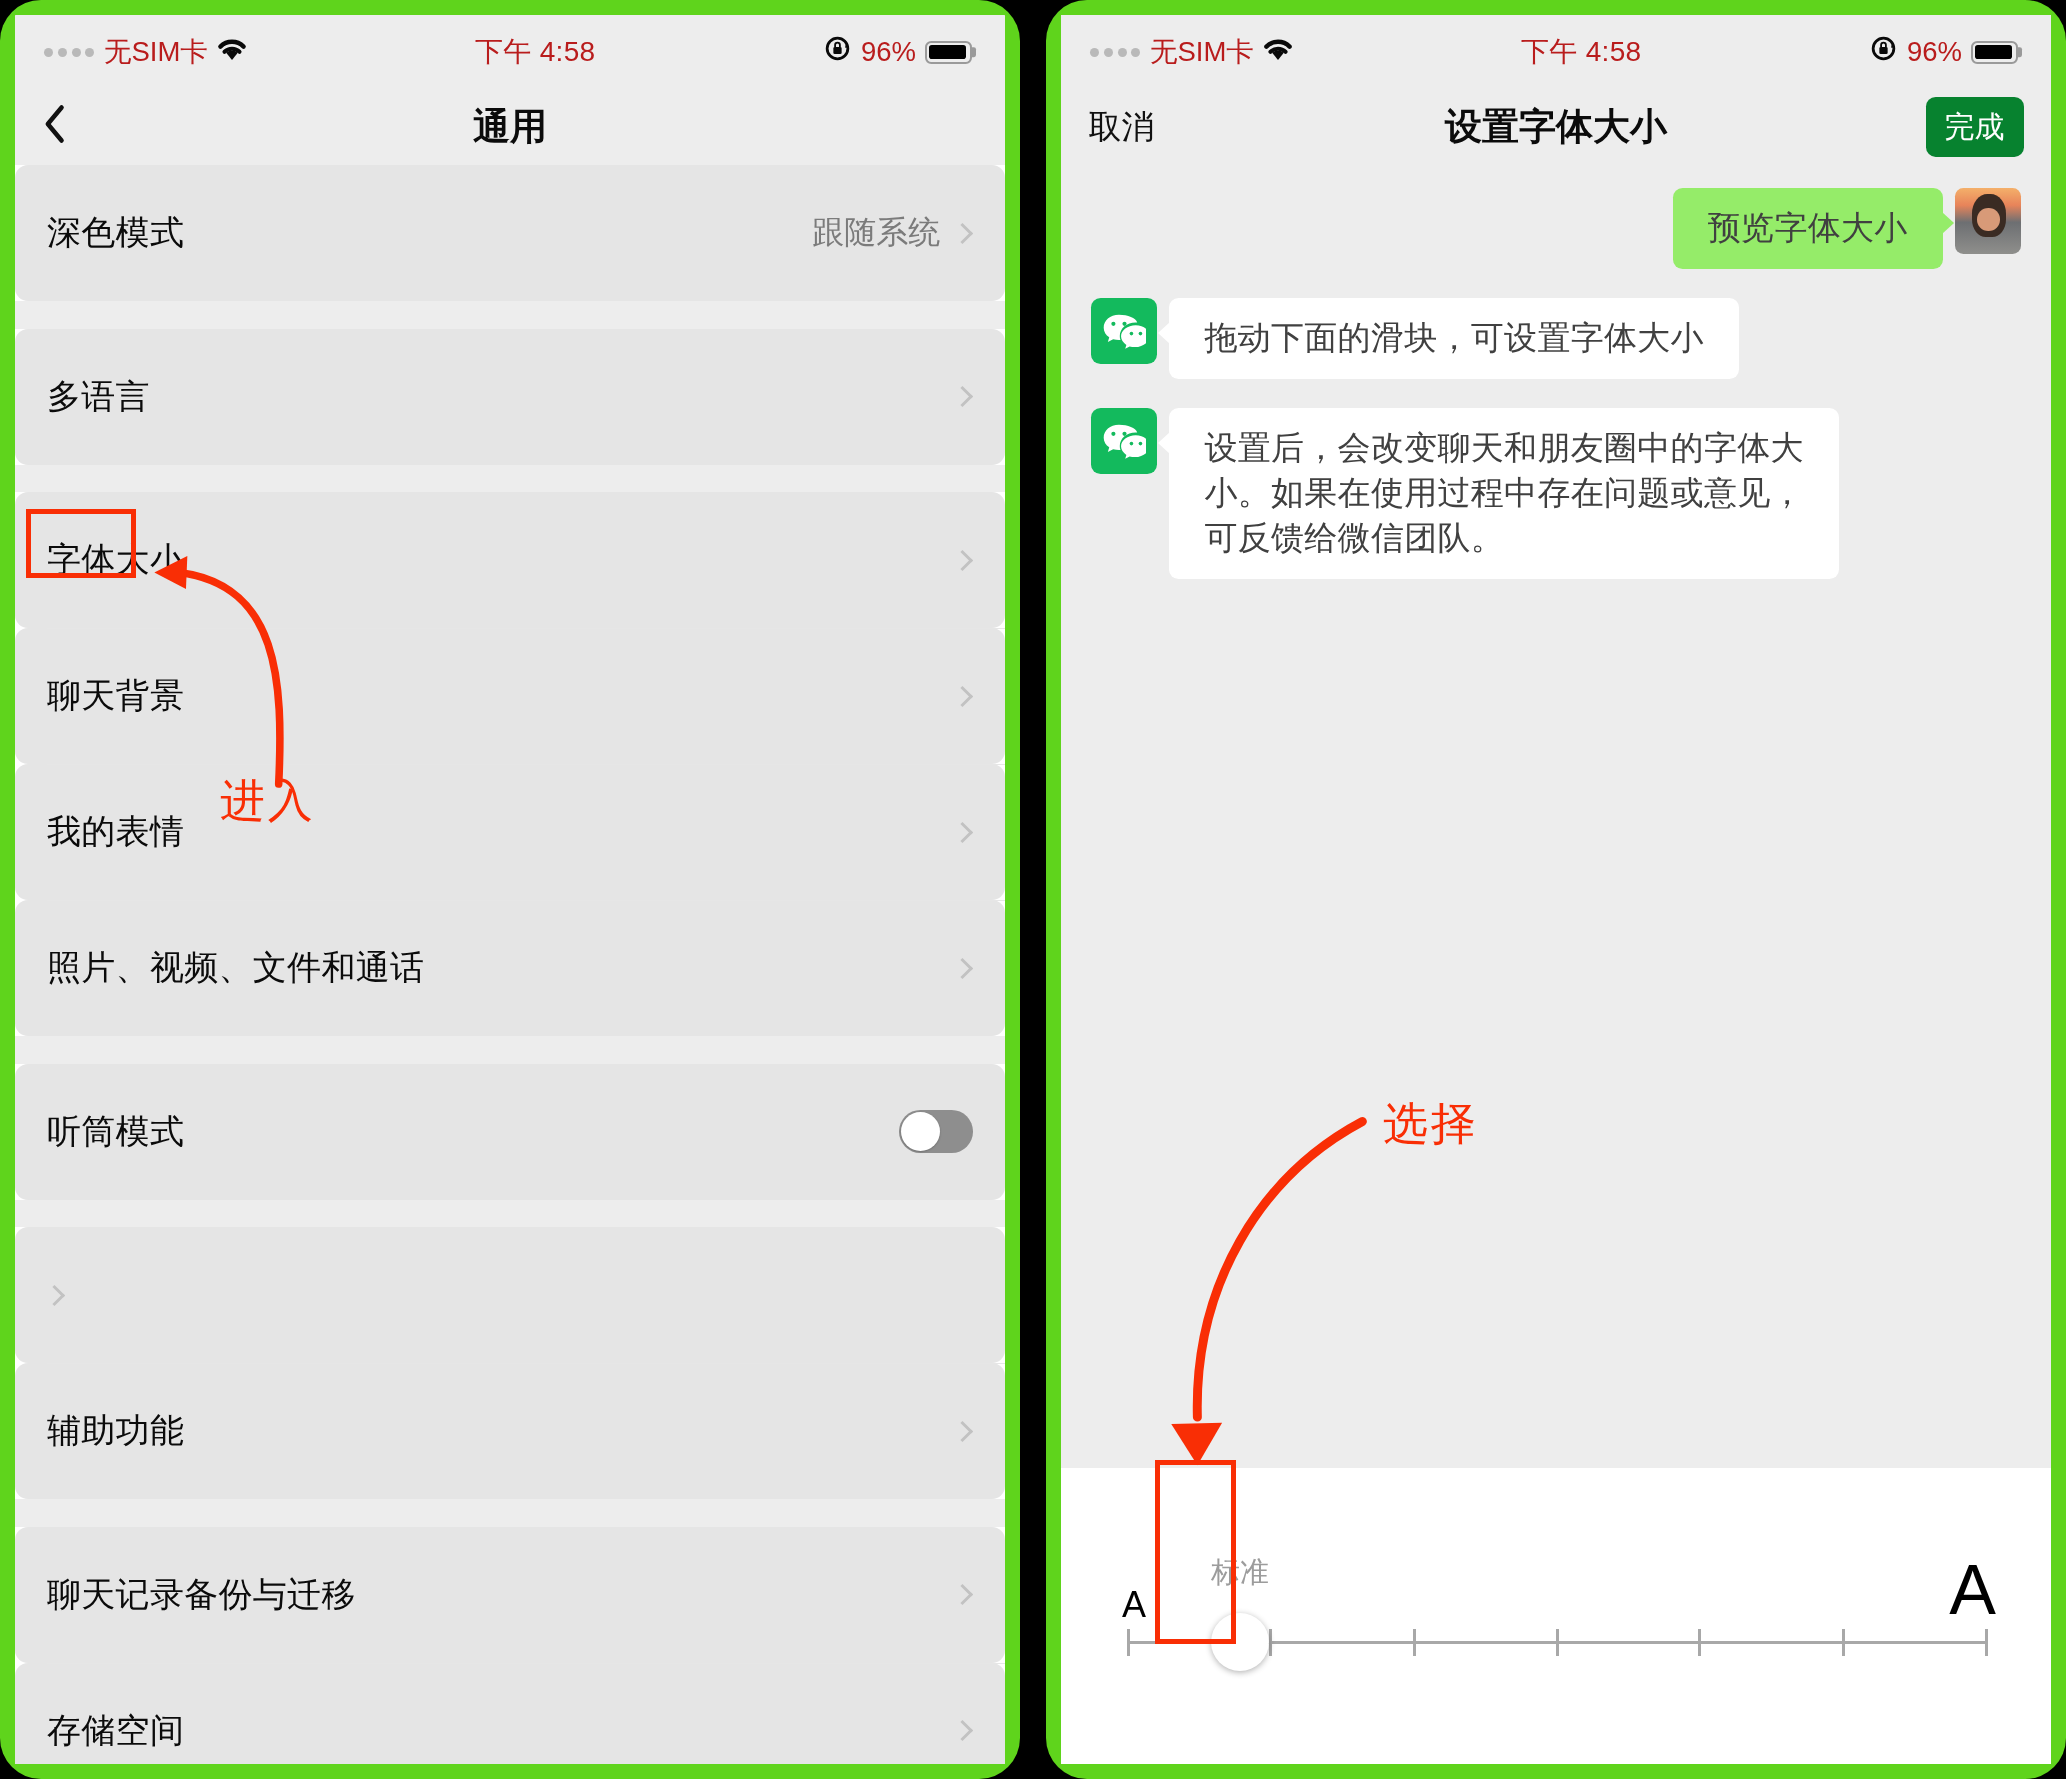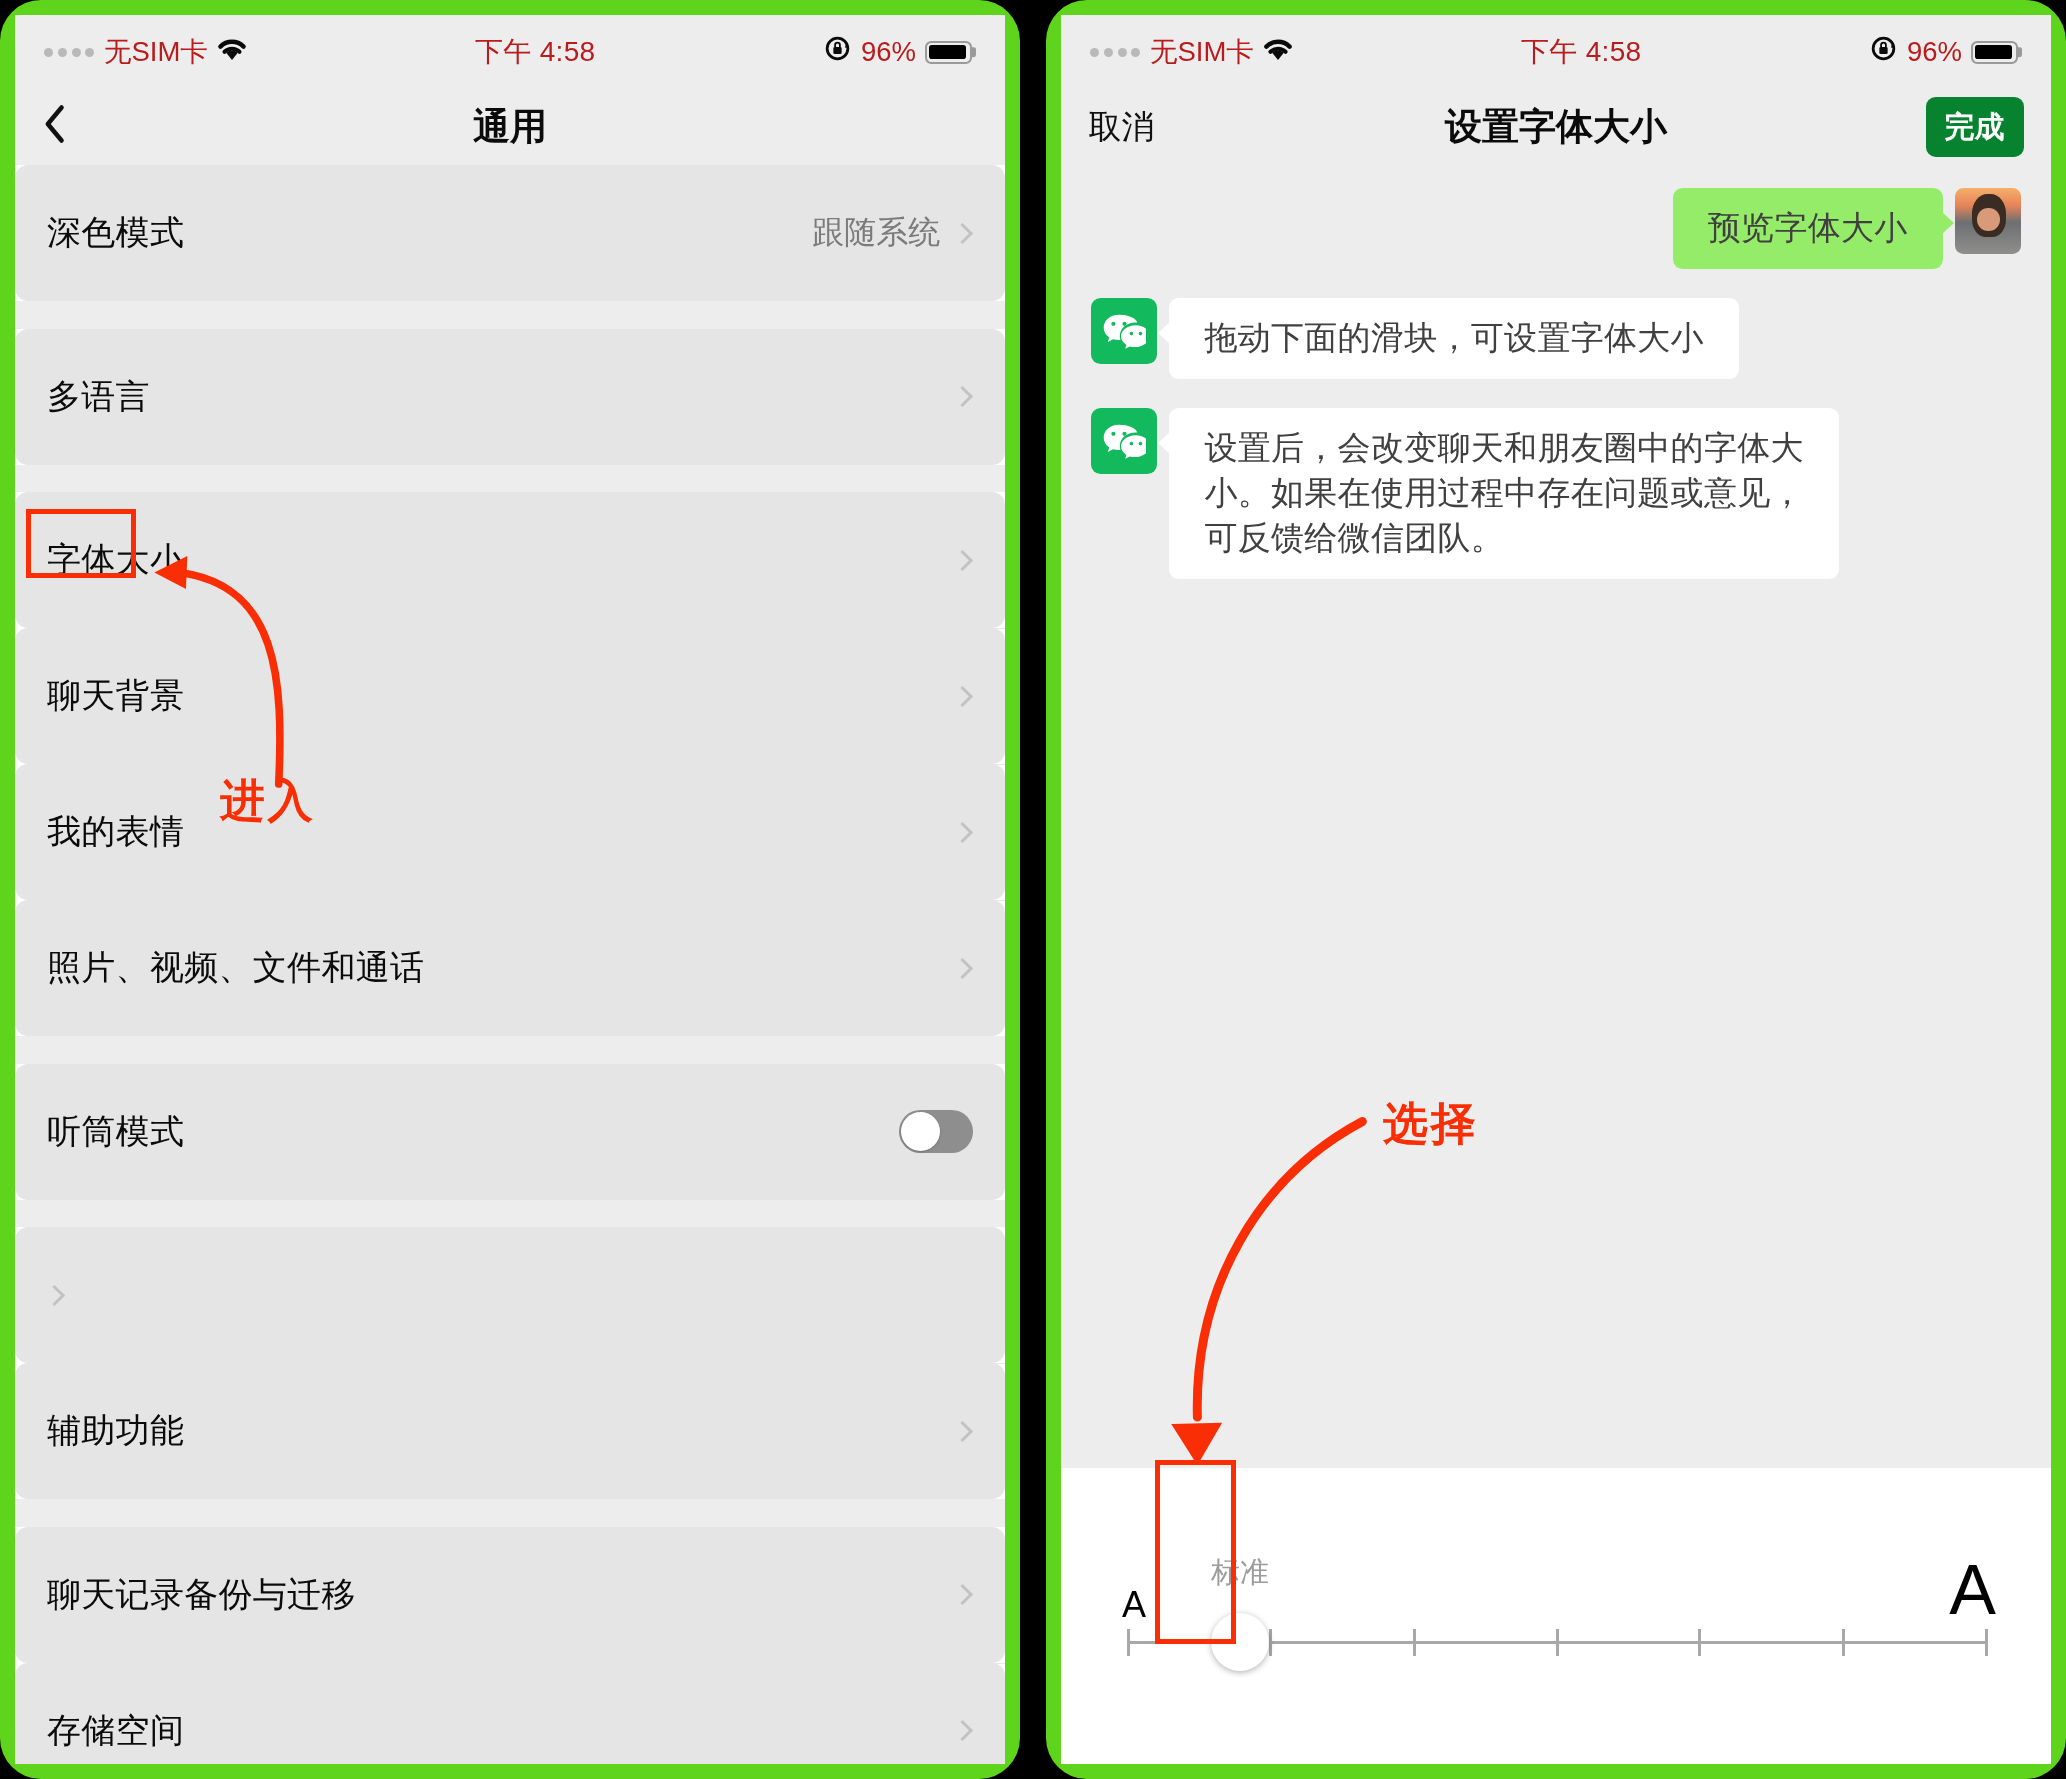--- a/index.html
+++ b/index.html
@@ -98,21 +98,21 @@
   }
   .nav-cancel {
     font-size: 33px; color: #111; font-weight: 400; z-index:2;
   }
   .nav-done {
     position: absolute; right: 27.5px; top: 50%;
     transform: translateY(-50%);
     background: #07822f;
     color: #fff;
     font-size: 30px;
-    font-weight: 700;
+    font-weight: 400;
     padding: 9.6px 19px;
     border-radius: 9.6px;
     z-index: 2;
   }
 
   
   .list-wrap { background: #ededed; height: calc(100% - 150px); overflow: hidden; }
   .group { background: #ffffff; }
   .gap { height: 27.5px; background: #ededed; }
   .row {
@@ -249,21 +249,21 @@
   .ann-box {
     position: absolute;
     border: 5.5px solid #f92e05;
     pointer-events: none;
     z-index: 40;
   }
   .ann-text {
     position: absolute;
     color: #f92e05;
     font-size: 45px;
-    font-weight: 700;
+    font-weight: 400;
     letter-spacing: 2.8px;
     z-index: 41;
   }
   .ann-svg { position: absolute; z-index: 40; pointer-events: none; }
 </style>
 </head>
 <body>
 
 <div class="stage">
 

